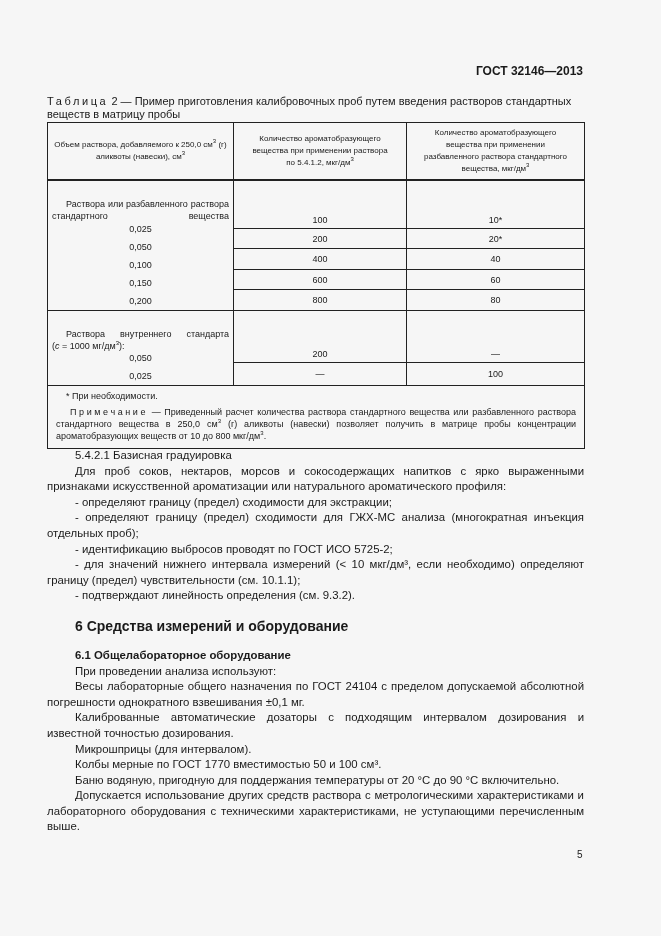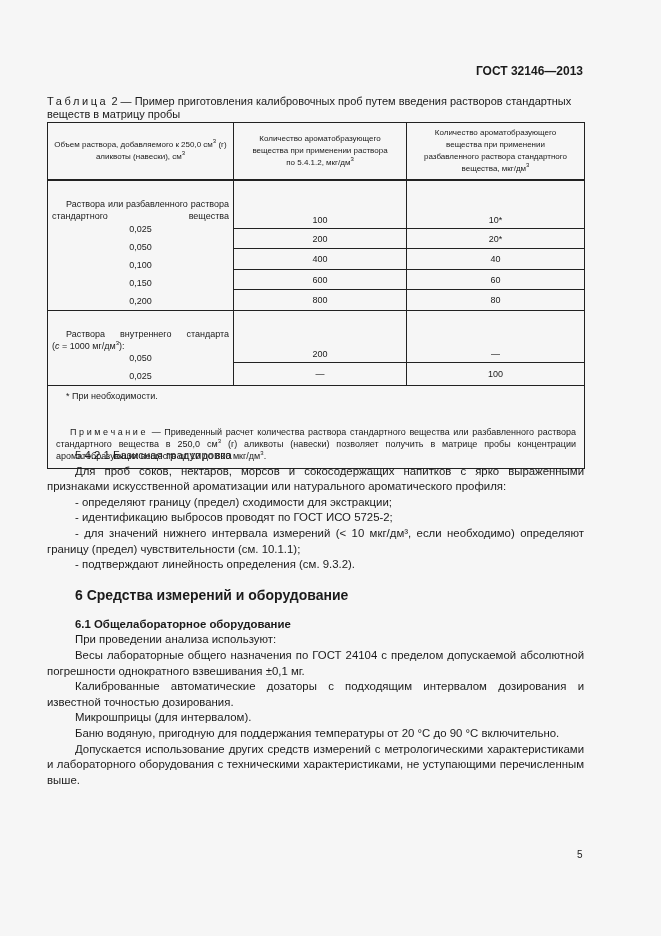--- a/index.html
+++ b/index.html
@@ -39,21 +39,21 @@
   table.calib col.c2 { width: 173px; }
   table.calib col.c3 { width: 178px; }
   .c1cell { text-align: left !important; vertical-align: top !important; padding: 3px 4px 0 4px !important; line-height: 11.5px; }
   .c1cell .lbl { display: block; text-align: justify; text-align-last: justify; text-indent: 14px; margin-top: 15px; }
   .c1cell .lbl2 { display: block; text-align: left; }
   .c1cell .val { display: block; text-align: center; height: 18px; line-height: 18px; }
   .r-first { height: 38px; vertical-align: bottom !important; padding-bottom: 3px !important; }
   .r-row { height: 17px; }
   .sup { font-size: 6px; vertical-align: super; line-height: 0; }
   .foot-cell { text-align: left !important; padding: 4px 8px 6px 8px !important; font-size: 9px; line-height: 12px; }
-  .foot-cell .fn { display: block; padding-left: 10px; margin-bottom: 24px; }
+  .foot-cell .fn { display: block; padding-left: 10px; margin-bottom: 4px; }
   .foot-cell .note { display: block; text-indent: 14px; text-align: justify; }
   .body-text {
     position: absolute; left: 47px; top: 448px; width: 537px;
     font-size: 11.4px; line-height: 15.6px;
   }
   .body-text p { margin: 0; text-align: justify; }
   .ind { text-indent: 28px; }
   .h1 { font-weight: bold; font-size: 14px; margin: 13px 0 0 28px !important; line-height: 18px; }
   .h2 { font-weight: bold; font-size: 11.4px; margin: 13px 0 0 28px !important; }
   .last-para { text-align-last: left; }
@@ -140,28 +140,30 @@
       <span class="note"><span class="spaced">Примечание</span><span> — Приведенный расчет количества раствора стандартного вещества или разбавленного раствора стандартного вещества в 250,0 см</span><span class="sup">3</span><span> (г) аликвоты (навески) позволяет получить в матрице пробы концентрации ароматобразующих веществ от 10 до 800 мкг/дм</span><span class="sup">3</span><span>.</span></span>
     </td>
   </tr>
 </tbody>
   </table>
 
 <div class="body-text">
   <p class="ind">5.4.2.1  Базисная градуировка</p>
   <p class="ind">Для проб соков, нектаров, морсов и сокосодержащих напитков с ярко выраженными признаками искусственной ароматизации или натурального ароматического профиля:</p>
   <p class="ind">- определяют границу (предел) сходимости для экстракции;</p>
+  <p class="ind">- определяют границу (предел) сходимости для ГЖХ-МС анализа (многократная инъекция отдельных проб);</p>
   <p class="ind">- идентификацию выбросов проводят по ГОСТ ИСО 5725-2;</p>
   <p class="ind">- для значений нижнего интервала измерений (&lt; 10 мкг/дм³, если необходимо) определяют границу (предел) чувствительности (см. 10.1.1);</p>
   <p class="ind">- подтверждают линейность определения (см. 9.3.2).</p>
 
   <p class="h1">6  Средства измерений и оборудование</p>
   <p class="h2">6.1  Общелабораторное оборудование</p>
 
   <p class="ind">При проведении анализа используют:</p>
   <p class="ind">Весы лабораторные общего назначения по ГОСТ 24104 с пределом допускаемой абсолютной погрешности однократного взвешивания ±0,1 мг.</p>
   <p class="ind">Калиброванные автоматические дозаторы с подходящим интервалом дозирования и известной точностью дозирования.</p>
   <p class="ind">Микрошприцы (для интервалом).</p>
+  <p class="ind">Колбы мерные по ГОСТ 1770 вместимостью 50 и 100 см³.</p>
   <p class="ind">Баню водяную, пригодную для поддержания температуры от 20 °С до 90 °С включительно.</p>
-  <p class="ind last-para">Допускается использование других средств измерений с метрологическими характеристиками и лабораторного оборудования с техническими характеристиками, не уступающими перечисленным выше.</p>
+  <p class="ind last-para">Допускается использование других средств раствора с метрологическими характеристиками и лабораторного оборудования с техническими характеристиками, не уступающими перечисленным выше.</p>
 </div>
 
 <div class="page-num">5</div>
 
 </body></html>

